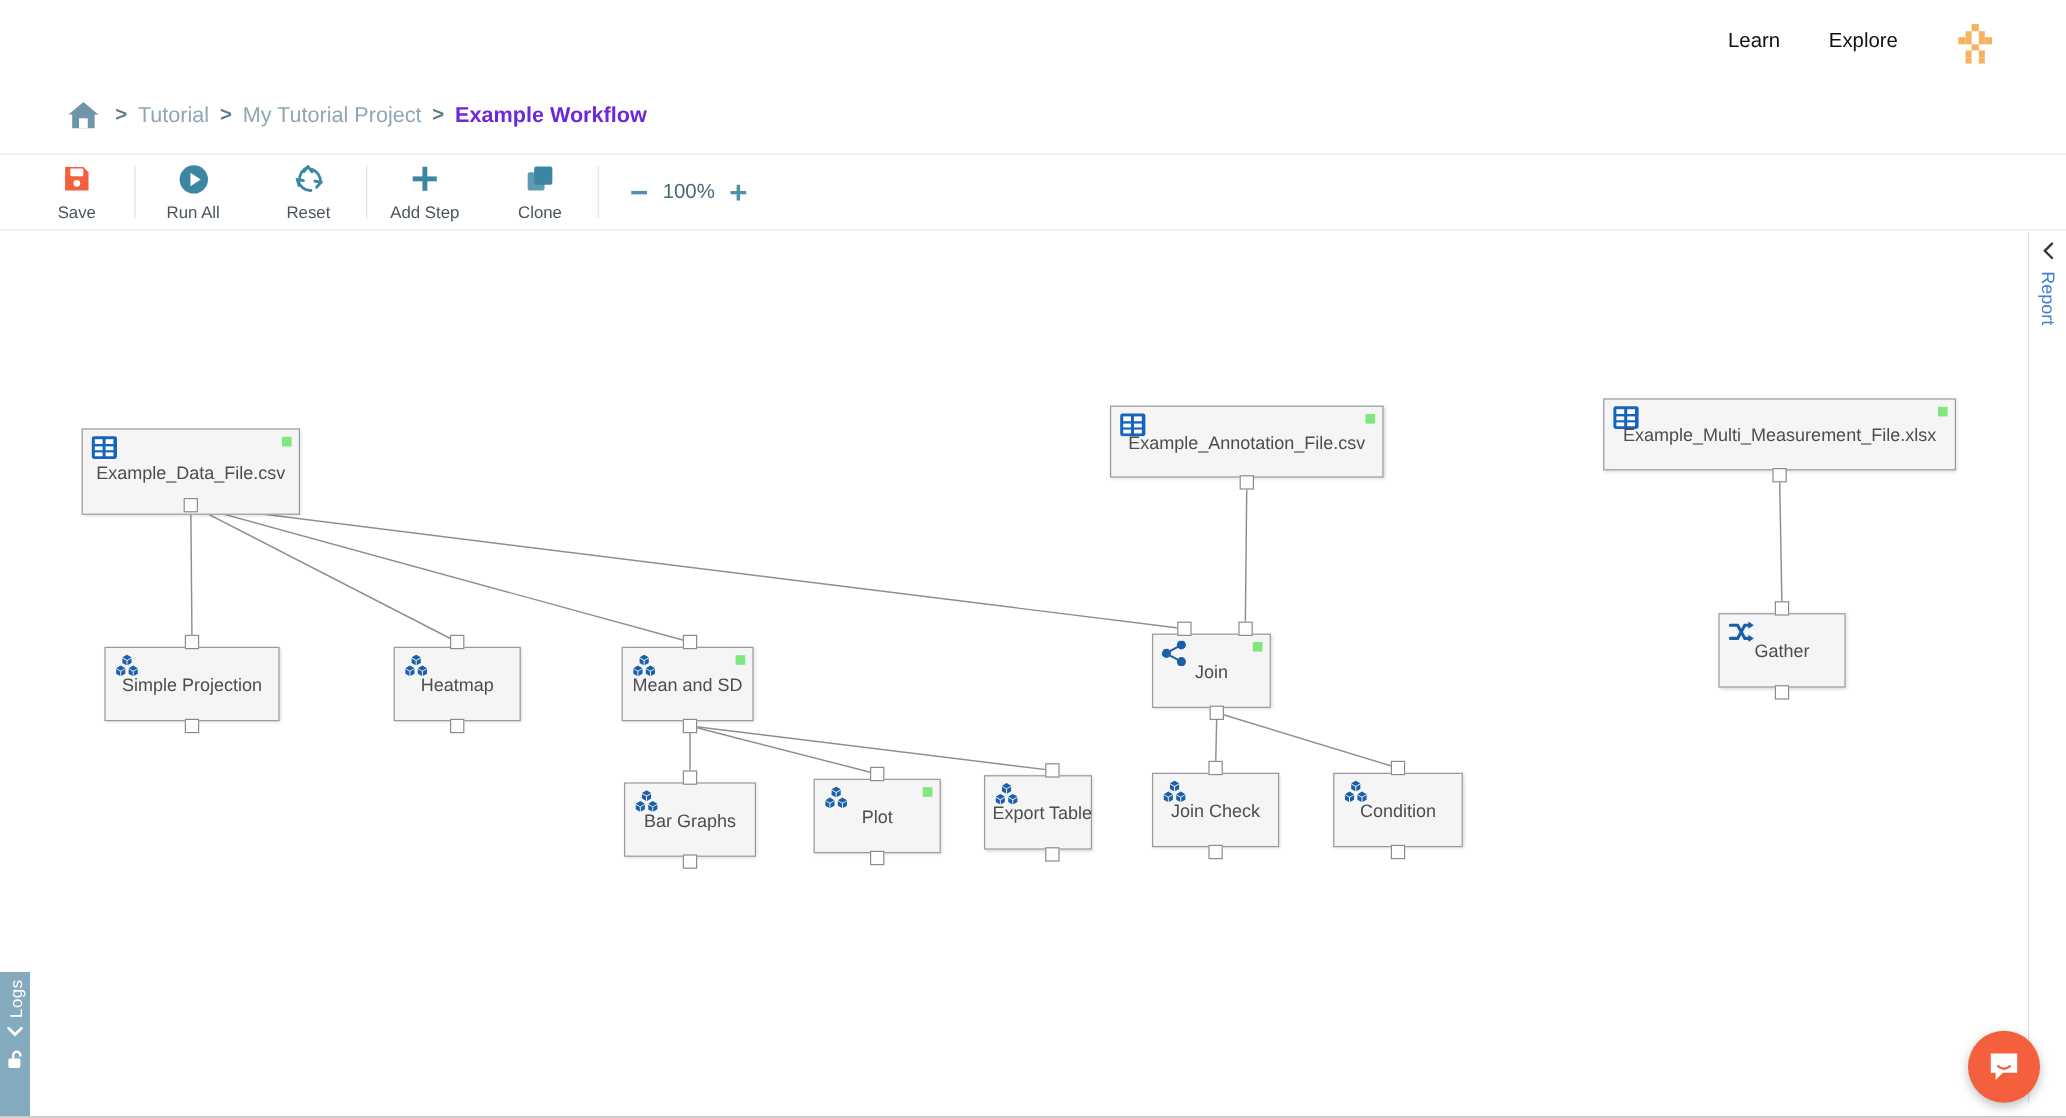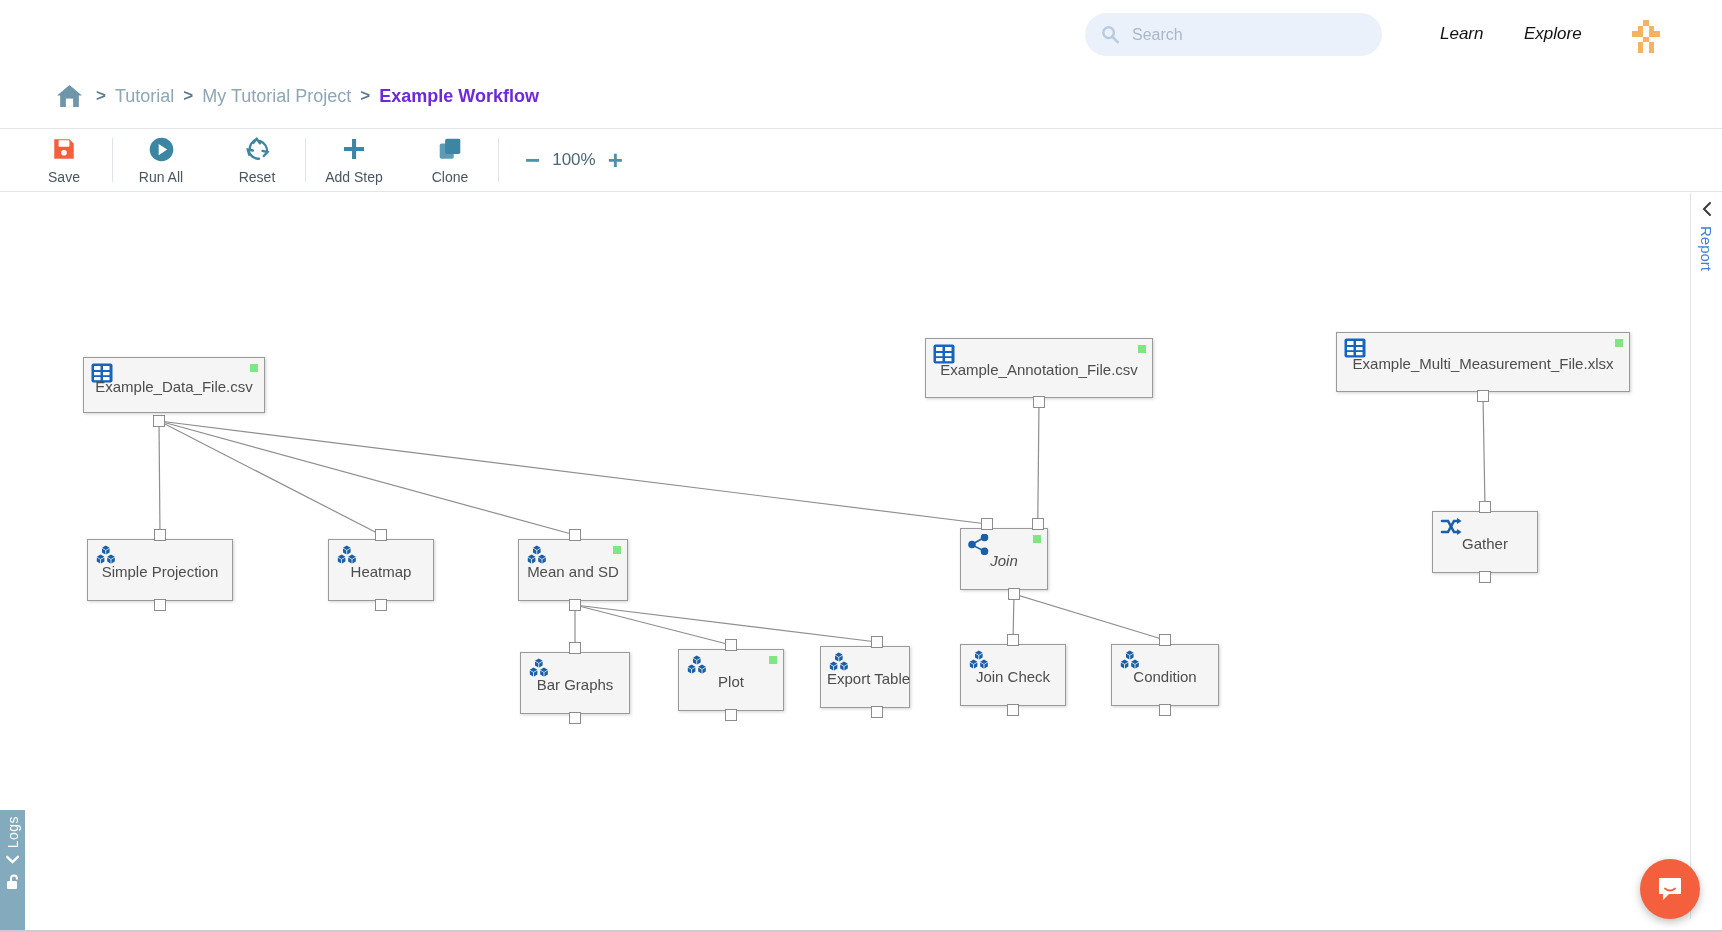--- a/index.html
+++ b/index.html
@@ -31,21 +31,20 @@
   #search-box .s-icon { width:19px; height:19px; position:relative; flex:0 0 auto; }
   #search-input {
     border:none; outline:none; background:transparent; margin-left:12px;
     font-family:"Liberation Sans", sans-serif; font-size:16px; color:#5a6a7d; width:220px;
   }
   #search-input::placeholder { color:#a9b8c9; }
 
   .nav-link {
     position:absolute; top:24px; font-size:17px; color:#111; cursor:pointer;
     font-family:"Liberation Sans", sans-serif;
-    font-style:italic;
   }
   #nav-learn { left:1440px; }
   #nav-explore { left:1524px; }
 
   #avatar { position:absolute; left:1632px; top:20px; width:33px; height:33px; }
   #avatar i { position:absolute; display:block; background:#f5b362; }
 
   
   #breadcrumb {
     position:absolute; left:0; top:72px; width:1722px; height:48px;
@@ -131,29 +130,20 @@
   #bottom-rule { position:absolute; left:0; top:930px; width:1722px; height:2px; background:#c9ccd0; }
 </style>
 </head>
 <body>
 
 <div id="app">
 
   <div id="header">
 
 
-    <div id="search-box">
-      <span class="s-icon">
-        <svg width="19" height="19" viewBox="0 0 20 20">
-          <circle cx="8" cy="8" r="5.6" fill="none" stroke="#b9cbe0" stroke-width="2.6"></circle>
-          <line x1="12" y1="12.4" x2="17.6" y2="18" stroke="#b9cbe0" stroke-width="2.8" stroke-linecap="round"></line>
-        </svg>
-      </span>
-      <input id="search-input" type="text" placeholder="Search" style="">
-    </div>
 
     <div class="nav-link" id="nav-learn">Learn</div>
     <div class="nav-link" id="nav-explore">Explore</div>
 
     <div id="avatar">
         <i style="left: 11px; top: 0px; width: 5.5px; height: 5.5px; background: rgb(245, 179, 98);"></i>
         <i style="left: 5.5px; top: 5.5px; width: 5.5px; height: 5.5px; background: rgb(245, 179, 98);"></i>
         <i style="left: 16.5px; top: 5.5px; width: 5.5px; height: 5.5px; background: rgb(245, 179, 98);"></i>
         <i style="left: 0px; top: 11px; width: 5.5px; height: 5.5px; background: rgb(245, 179, 98);"></i>
         <i style="left: 5.5px; top: 11px; width: 5.5px; height: 5.5px; background: rgb(245, 179, 98);"></i>
@@ -260,21 +250,21 @@
         <line x1="159" y1="228" x2="987" y2="331" stroke="#8e8e8e" stroke-width="1.2"></line>
         <line x1="1039" y1="209" x2="1037.76" y2="331" stroke="#8e8e8e" stroke-width="1.2"></line>
         <line x1="1483" y1="203" x2="1485" y2="314" stroke="#8e8e8e" stroke-width="1.2"></line>
         <line x1="575" y1="412" x2="575" y2="455" stroke="#8e8e8e" stroke-width="1.2"></line>
         <line x1="575" y1="412" x2="731" y2="452" stroke="#8e8e8e" stroke-width="1.2"></line>
         <line x1="575" y1="412" x2="877" y2="449" stroke="#8e8e8e" stroke-width="1.2"></line>
         <line x1="1014" y1="401" x2="1013" y2="447" stroke="#8e8e8e" stroke-width="1.2"></line>
         <line x1="1014" y1="401" x2="1165" y2="447" stroke="#8e8e8e" stroke-width="1.2"></line>
       </svg>
     <div id="nodes-layer">
-        <div class="node" style="left: 83px; top: 164px; width: 182px; height: 56px;">
+        <div class="node" style="left: 68px; top: 164px; width: 182px; height: 72px;">
           <span class="n-ico"><svg width="22" height="20" viewBox="0 0 22 20">
               <rect x="0.5" y="0.5" width="21" height="19" rx="2" fill="#1565c0"></rect>
               <rect x="3" y="3" width="6.5" height="4" fill="#ffffff"></rect>
               <rect x="12" y="3" width="6.5" height="4" fill="#ffffff"></rect>
               <rect x="3" y="9" width="6.5" height="3.2" fill="#ffffff"></rect>
               <rect x="12" y="9" width="6.5" height="3.2" fill="#ffffff"></rect>
               <rect x="3" y="14" width="6.5" height="3.2" fill="#ffffff"></rect>
               <rect x="12" y="14" width="6.5" height="3.2" fill="#ffffff"></rect>
             </svg></span>
           <div class="n-lbl">Example_Data_File.csv</div>
@@ -357,21 +347,21 @@
                 <path d="M16 9.6 L19.8 11.8 L16 14 L12.2 11.8 Z"></path>
                 <path d="M12.2 12.6 L15.6 14.6 L15.6 18.4 L12.2 16.4 Z"></path>
                 <path d="M19.8 12.6 L19.8 16.4 L16.4 18.4 L16.4 14.6 Z"></path>
               </g>
             </svg></span>
           <div class="n-lbl">Mean and SD</div>
           <span class="n-dot"></span>
         </div>
         <div class="port" style="left: 569px; top: 336px;"></div>
         <div class="port" style="left: 569px; top: 406px;"></div>
-        <div class="node" style="left: 960px; top: 335px; width: 88px; height: 62px; font-style: italic;">
+        <div class="node" style="left: 960px; top: 335px; width: 99px; height: 62px;">
           <span class="n-ico"><svg width="22" height="21" viewBox="0 0 22 21">
               <g fill="#1a5fa8" stroke="#1a5fa8" stroke-width="1.6">
                 <circle cx="16.5" cy="3.4" r="3"></circle>
                 <circle cx="4" cy="10.5" r="3"></circle>
                 <circle cx="16.5" cy="17.4" r="3"></circle>
                 <line x1="5.5" y1="9.5" x2="15" y2="4.3"></line>
                 <line x1="5.5" y1="11.6" x2="15" y2="16.5"></line>
               </g>
             </svg></span>
           <div class="n-lbl">Join</div>

